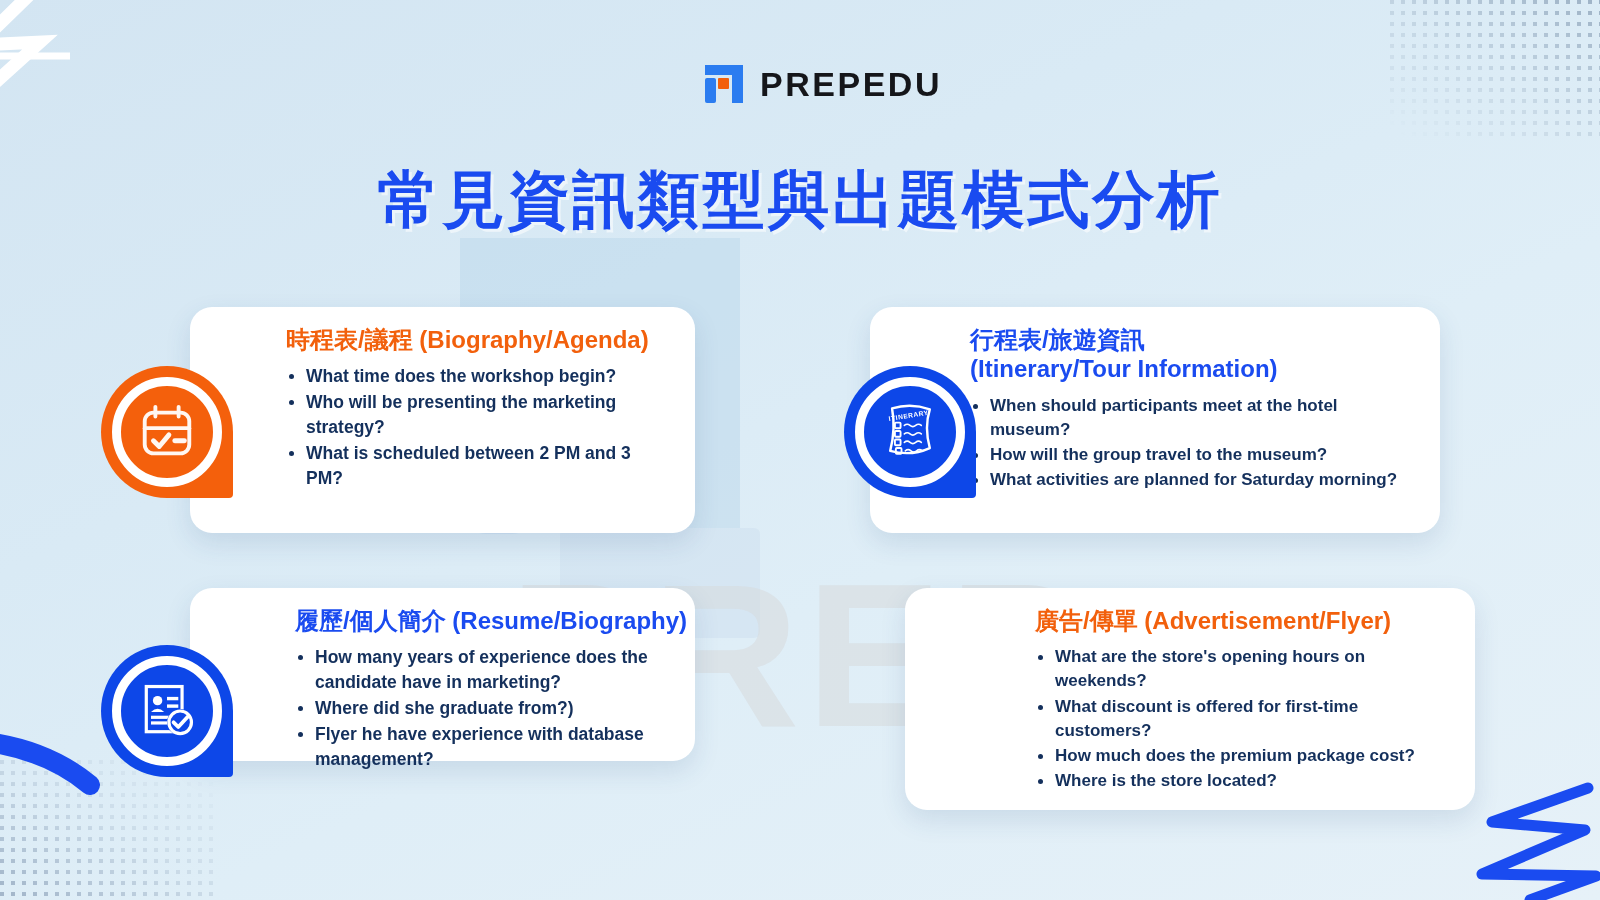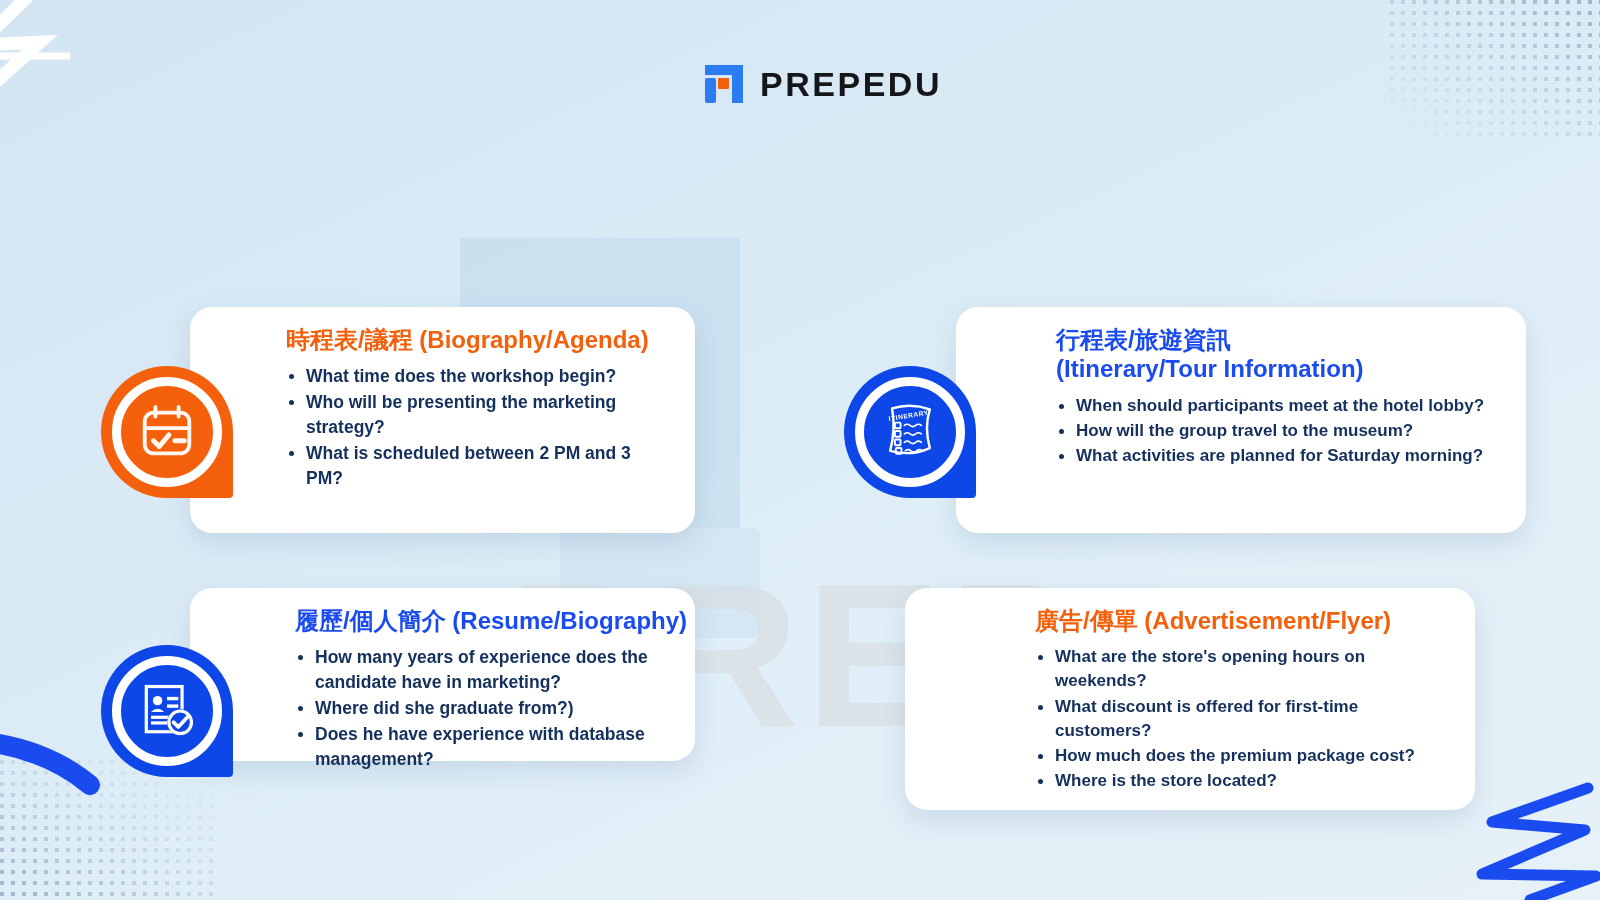--- a/index.html
+++ b/index.html
@@ -56,21 +56,21 @@
   }
 
   
   .card {
     position: absolute;
     background: #ffffff;
     border-radius: 22px;
     box-shadow: 0 10px 26px rgba(40,80,130,.13);
   }
   #card-schedule  { left: 190px;  top: 307px; width: 505px; height: 226px; }
-  #card-itinerary { left: 956px;  top: 307px; width: 570px; height: 226px; }
+  #card-itinerary { left: 870px;  top: 307px; width: 570px; height: 226px; }
   #card-resume    { left: 190px;  top: 588px; width: 505px; height: 173px; }
   #card-ads       { left: 905px;  top: 588px; width: 570px; height: 222px; }
 
   .card-body { padding: 18px 26px 18px 96px; }
   #card-itinerary .card-body { padding-left: 100px; }
   #card-ads .card-body { padding-left: 130px; }
   #card-resume .card-body { padding-left: 105px; }
 
   .card-title {
     font-size: 24px; font-weight: 700; line-height: 1.22;
@@ -187,20 +187,21 @@
 
   <div id="logo-row">
     <svg id="logo-mark" viewBox="0 0 44 44">
       <path d="M3 3 H41 V41 H30 V13 H3 Z" fill="#2b7cf0"></path>
       <rect x="3" y="16" width="11" height="25" rx="2" fill="#2b7cf0"></rect>
       <rect x="16" y="16" width="11" height="11" rx="1" fill="#f2600c"></rect>
     </svg>
     <span id="logo-text">PREPEDU</span>
   </div>
 
+  <div id="page-title">常見資訊類型與出題模式分析</div>
 
   <div class="card" id="card-schedule">
     <div class="card-body">
       <div class="card-title title-orange">時程表/議程 (Biography/Agenda)</div>
       <ul class="qlist">
         <li>What time does the workshop begin?</li>
         <li>Who will be presenting the marketing strategy?</li>
         <li>What is scheduled between 2 PM and 3 PM?</li>
       </ul>
     </div>
@@ -216,21 +217,21 @@
     </svg>
   </div>
 
   <div class="card" id="card-itinerary">
     <div class="card-body">
       <div class="card-title title-blue">
         <div>行程表/旅遊資訊</div>
         <div>(Itinerary/Tour Information)</div>
       </div>
       <ul class="qlist">
-        <li>When should participants meet at the hotel lobby?</li>
+        <li>When should participants meet at the hotel museum?</li>
         <li>How will the group travel to the museum?</li>
         <li>What activities are planned for Saturday morning?</li>
       </ul>
     </div>
   </div>
 
   <div class="badge badge-blue" id="badge-itinerary">
     <svg width="66" height="66" viewBox="0 0 70 70">
       <path d="M16 10 Q36 4 56 11 Q50 30 56 52 Q36 61 14 55 Q20 32 16 10 Z" fill="none" stroke="#ffffff" stroke-width="2.6" stroke-linejoin="round"></path>
       <text x="34" y="20" text-anchor="middle" fill="#ffffff" font-family="Liberation Sans, sans-serif" font-size="7" font-weight="700" letter-spacing="0.6" transform="rotate(-9 34 20)">ITINERARY</text>
@@ -248,21 +249,21 @@
       </g>
     </svg>
   </div>
 
   <div class="card" id="card-resume">
     <div class="card-body">
       <div class="card-title title-blue">履歷/個人簡介 (Resume/Biography)</div>
       <ul class="qlist">
         <li>How many years of experience does the candidate have in marketing?</li>
         <li>Where did she graduate from?)</li>
-        <li>Does he have experience with database management?</li>
+        <li>Flyer he have experience with database management?</li>
       </ul>
     </div>
   </div>
 
   <div class="badge badge-blue" id="badge-resume">
     <svg width="64" height="64" viewBox="0 0 68 68">
       <rect x="12" y="8" width="38" height="48" fill="none" stroke="#ffffff" stroke-width="3.4"></rect>
       <circle cx="24" cy="23" r="5" fill="#ffffff"></circle>
       <path d="M17 35 q7 -7 14 0 Z" fill="#ffffff"></path>
       <rect x="34" y="19" width="12" height="3.6" fill="#ffffff"></rect>

